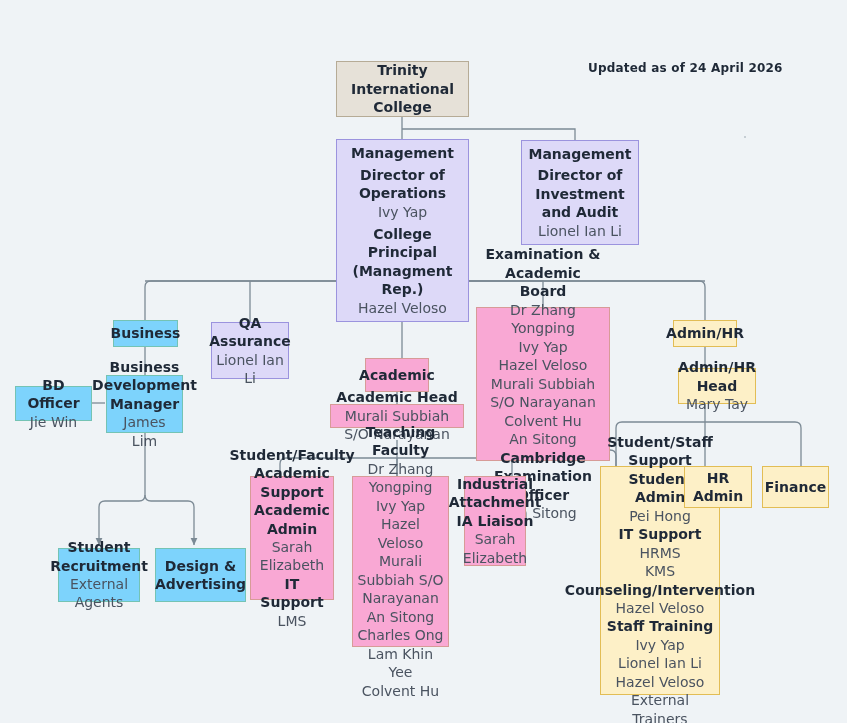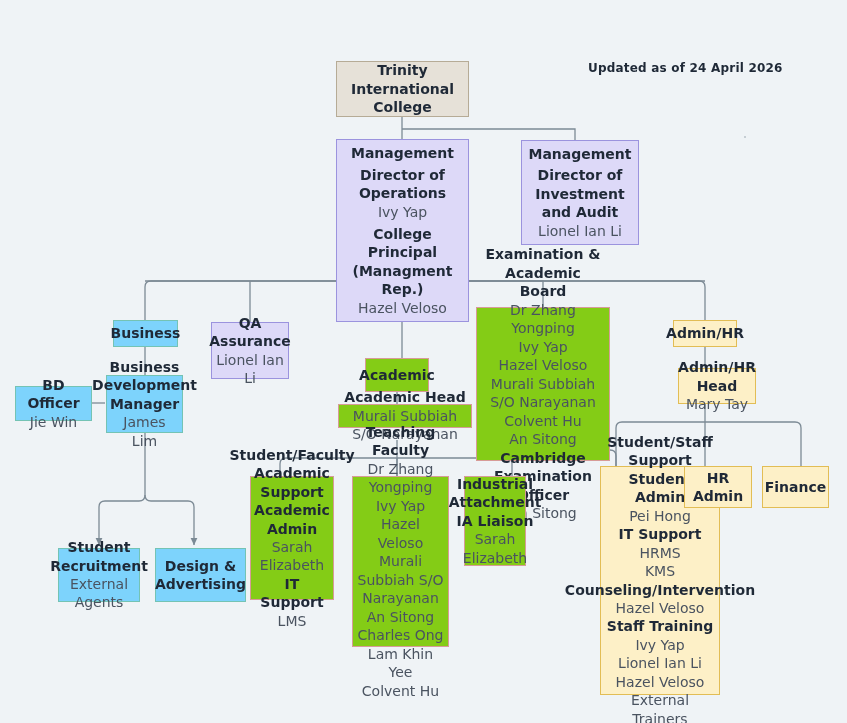--- a/index.html
+++ b/index.html
@@ -19,21 +19,21 @@
     padding:4px 4px;
   }
   .node .ln{display:block;white-space:pre-line;}
   .node .b{font-weight:bold;color:#1f2937;}
   .node .n{font-weight:normal;color:#4a5360;}
   .node .sp{display:block;height:7px;}
   
   .c-beige{background:#e6e1d8;border-color:#b6ab96;}
   .c-lav{background:#ddd9f8;border-color:#9b93de;}
   .c-teal{background:#7dd3fc;border-color:#74c3b4;}
-  .c-pink{background:#84cc16;border-color:#d79b97;}
+  .c-pink{background:#f9a8d4;border-color:#d79b97;}
   .c-yellow{background:#fdf0c7;border-color:#e2bd55;}
   #updated{
     position:absolute;font-weight:bold;font-size:12px;color:#1f2937;
     letter-spacing:.2px;
   }
   .dot{position:absolute;width:2px;height:2px;background:#b9c2c9;border-radius:50%;}
 </style>
 </head>
 <body>
 
@@ -143,21 +143,21 @@
 
   <div class="node c-teal" style="left:155px;top:548px;width:91px;height:54px;">
       <span class="ln b">Design &amp;
 Advertising</span>
     </div>
 
   <div class="node c-pink" style="left:365px;top:358px;width:64px;height:34px;">
       <span class="ln b">Academic</span>
     </div>
 
-  <div class="node c-pink" style="left:330px;top:404px;width:134px;height:24px;margin-left:8px;">
+  <div class="node c-pink" style="left:330px;top:404px;width:134px;height:24px;">
       <span class="ln b">Academic Head</span>
       <span class="ln n">Murali Subbiah S/O Narayanan</span>
     </div>
 
   <div class="node c-pink" style="left:476px;top:307px;width:134px;height:154px;">
       <span class="ln b">Examination &amp; Academic Board</span>
       <span class="ln n">Dr Zhang Yongping</span>
       <span class="ln n">Ivy Yap</span>
       <span class="ln n">Hazel Veloso</span>
       <span class="ln n">Murali Subbiah S/O Narayanan</span>

